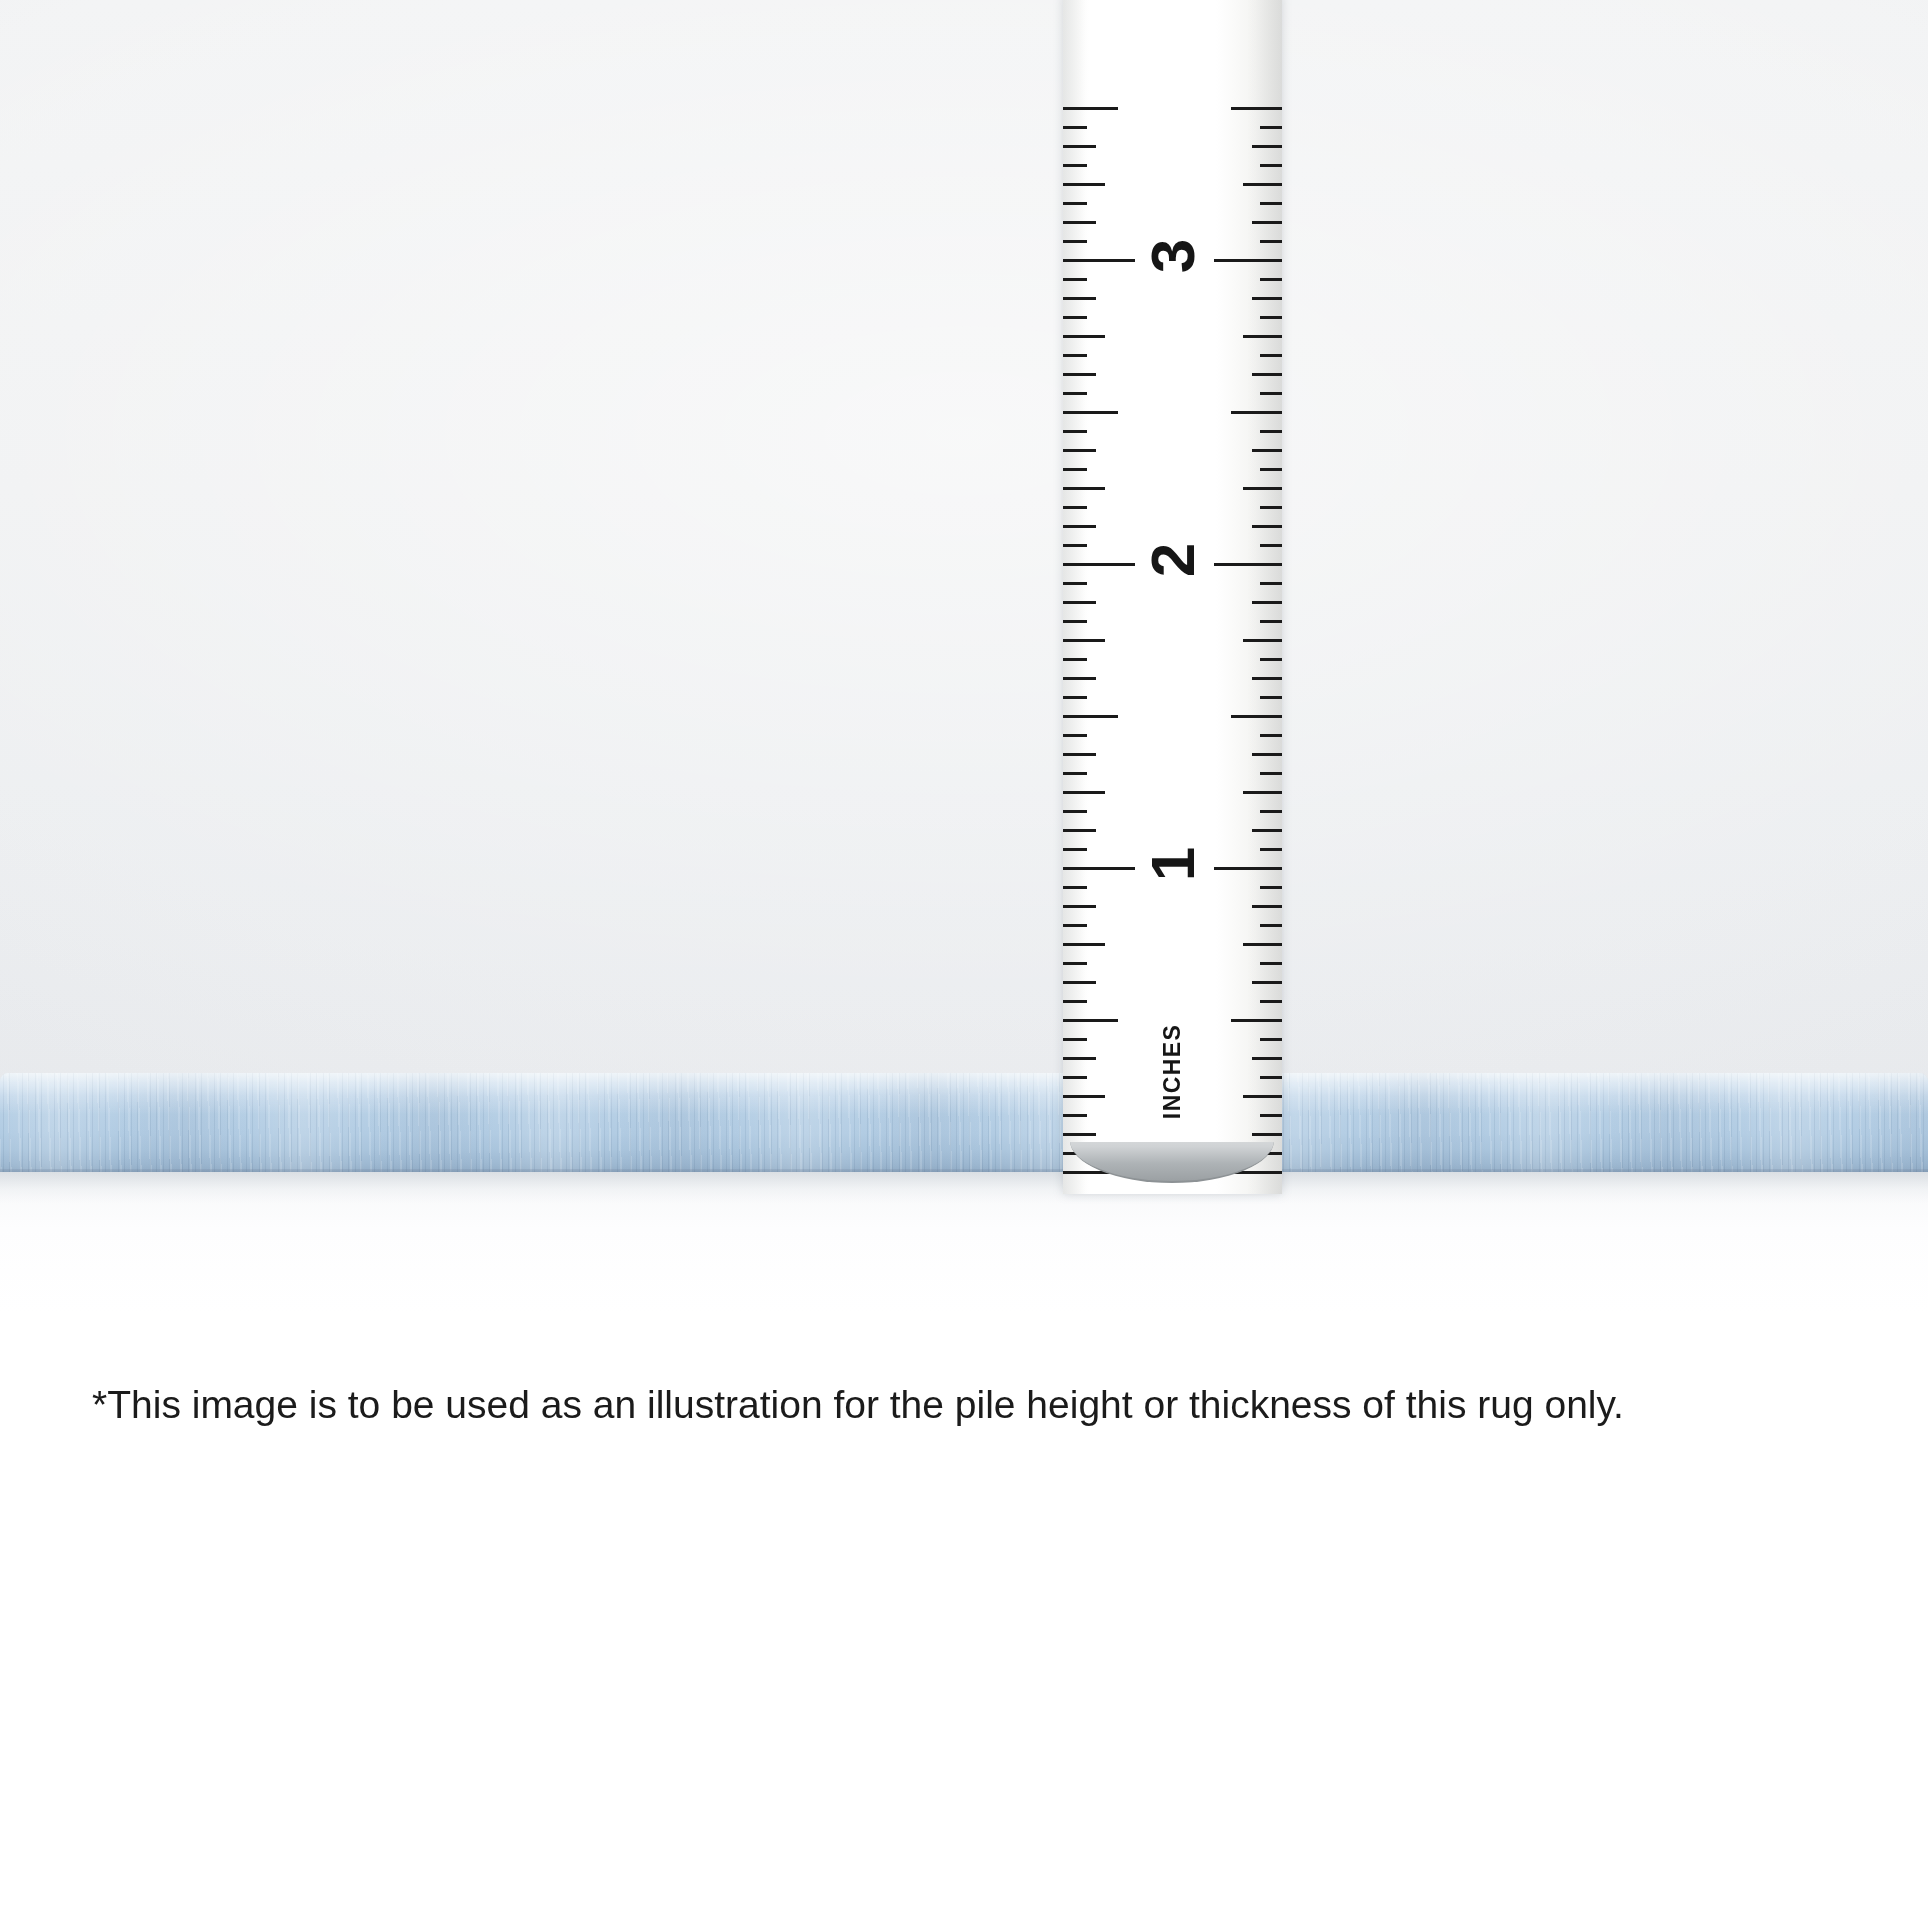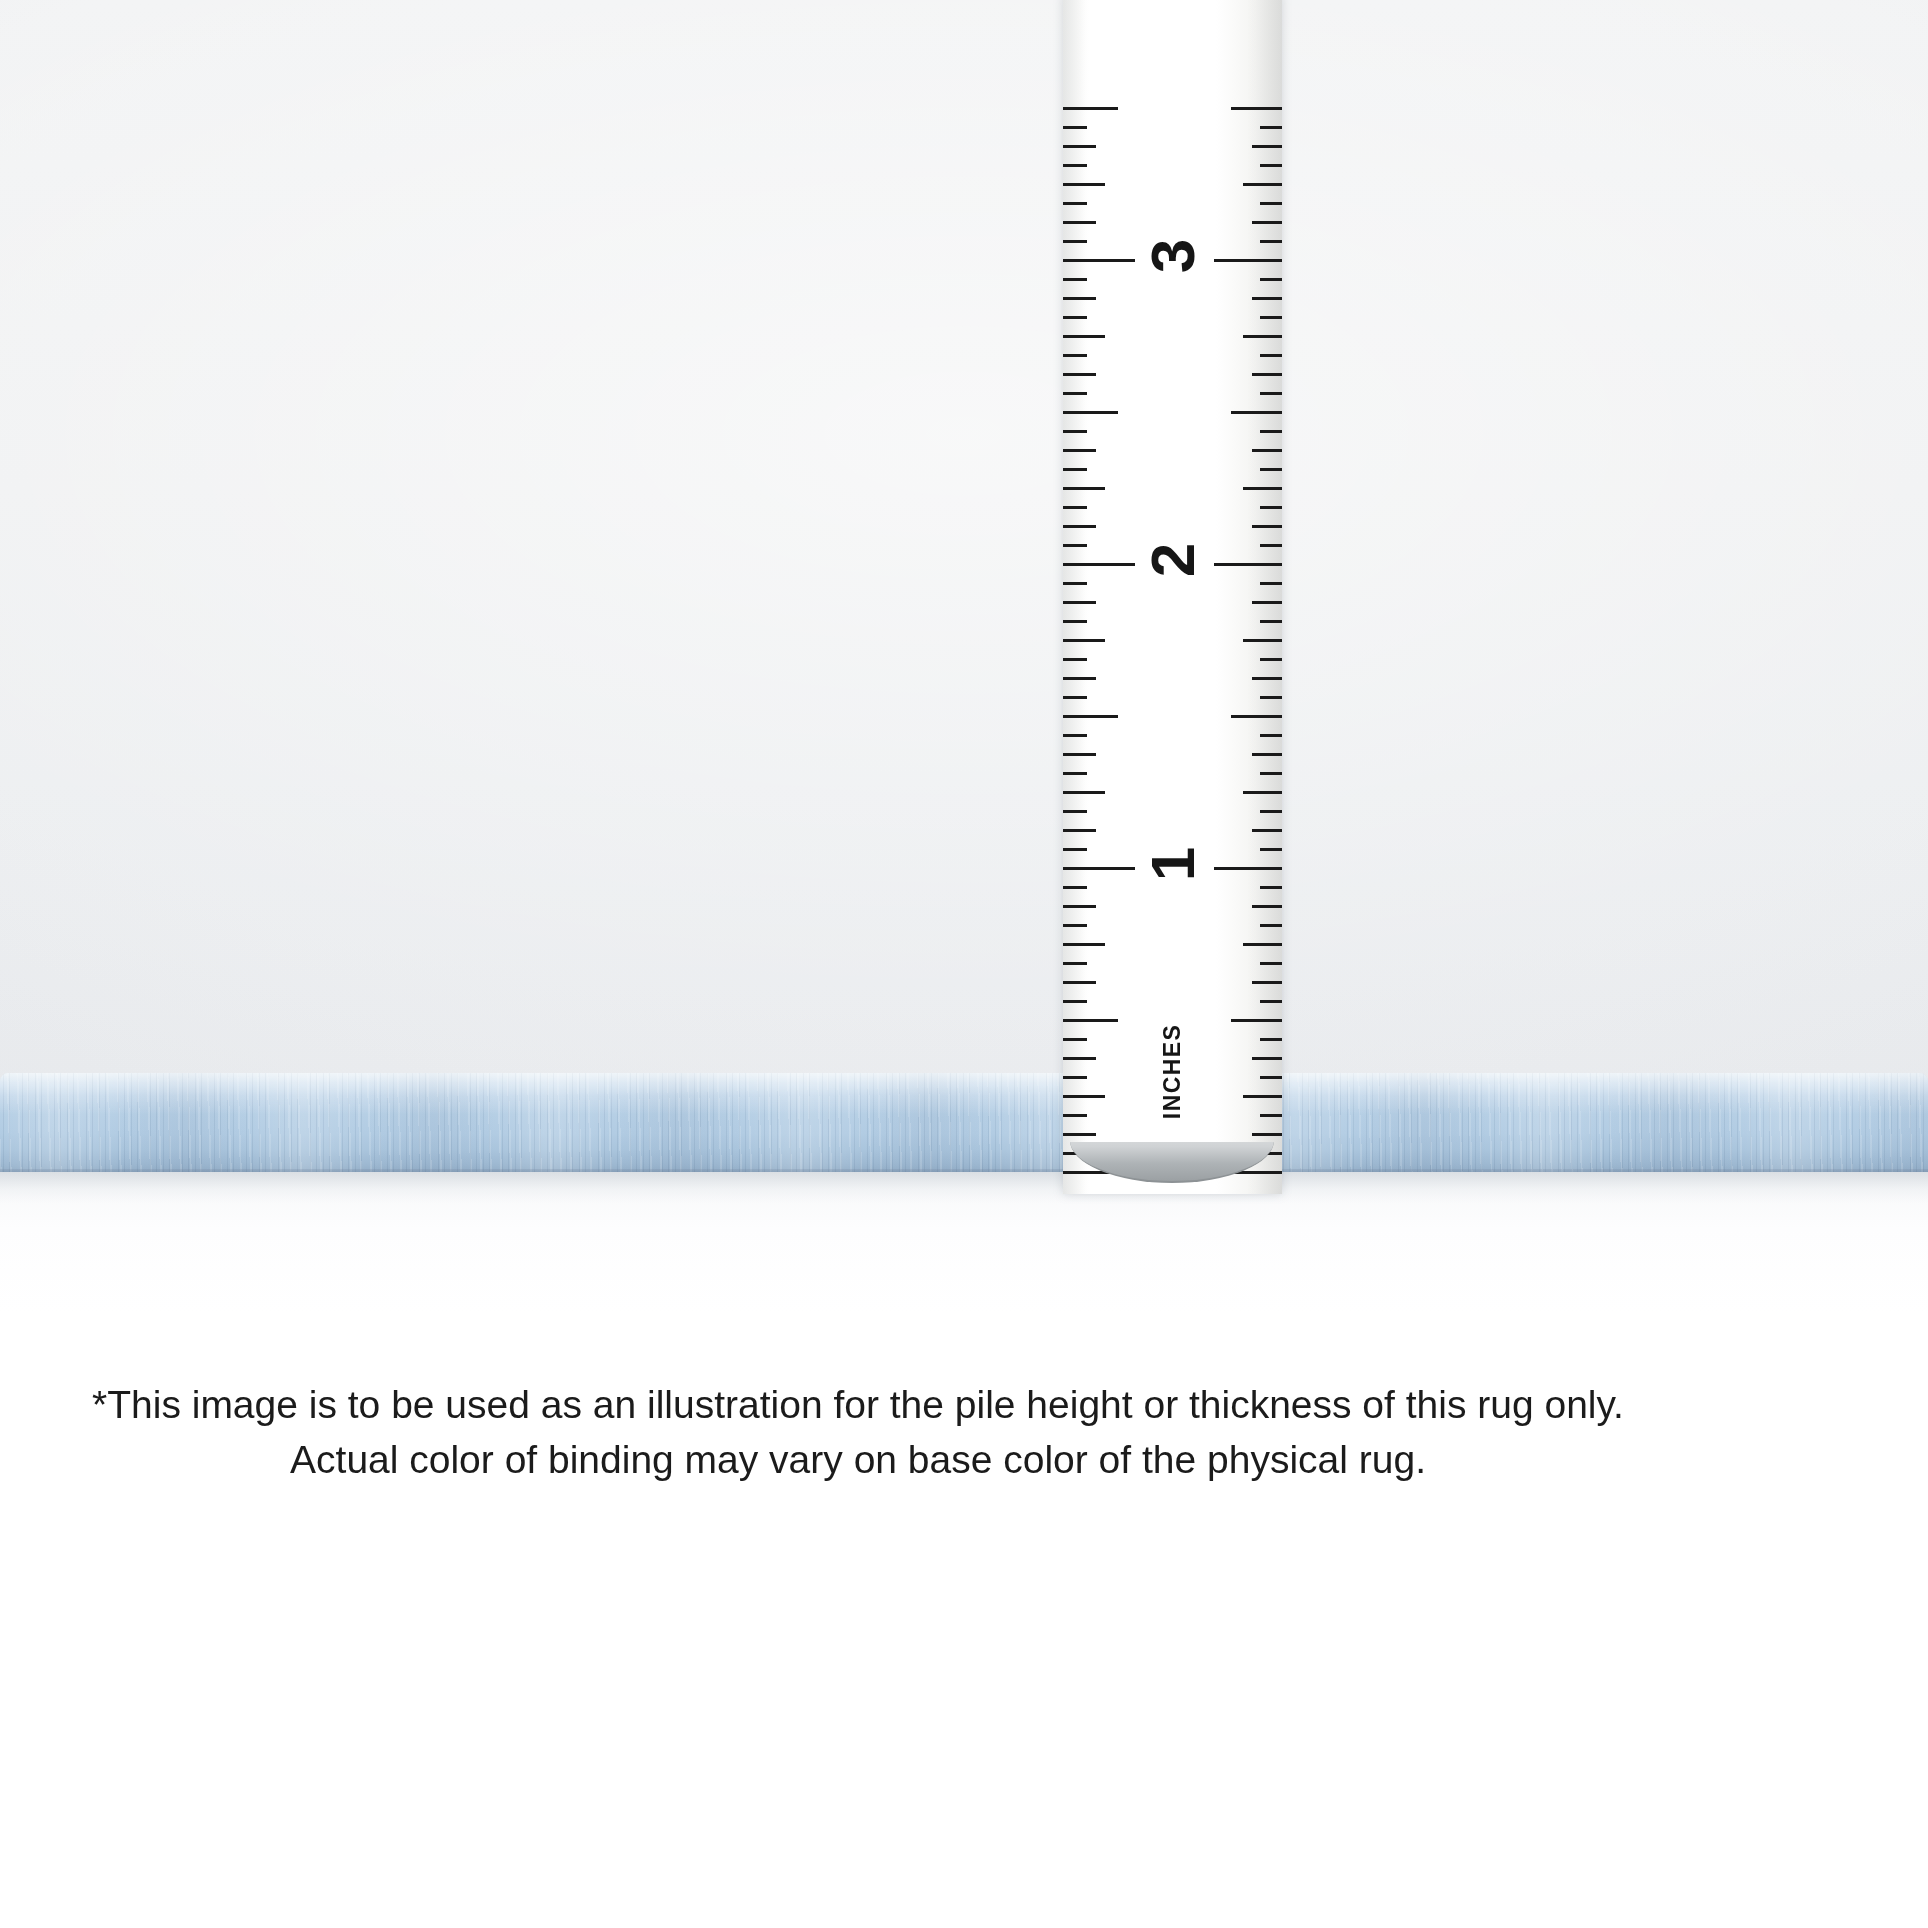--- a/index.html
+++ b/index.html
@@ -399,15 +399,14 @@
   <div class="ruler-tip">
     <div class="ruler-tip-metal">
       
     </div>
   </div>
 
 </div>
 
 <div class="caption">
   <span class="caption-line">*This image is to be used as an illustration for the pile height or thickness of this rug only.</span>
-  <span class="caption-line">Actual color of binding may vary on base color of the physical rug.</span>
 </div>
 
 
 </body></html>

